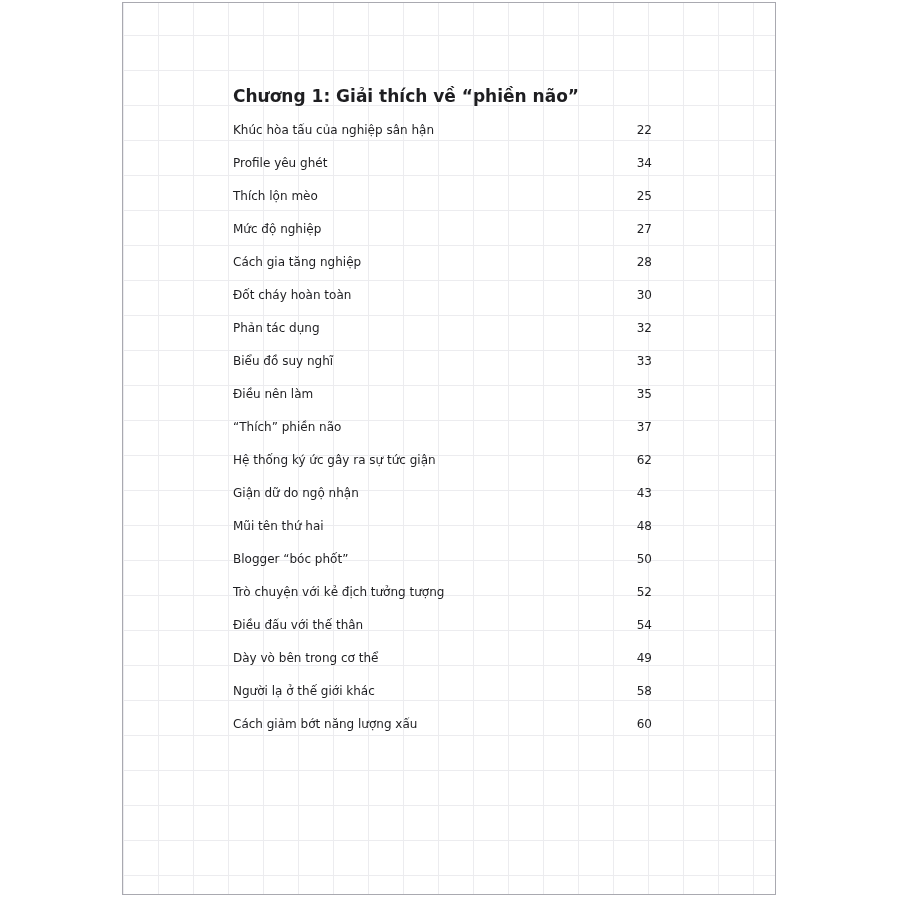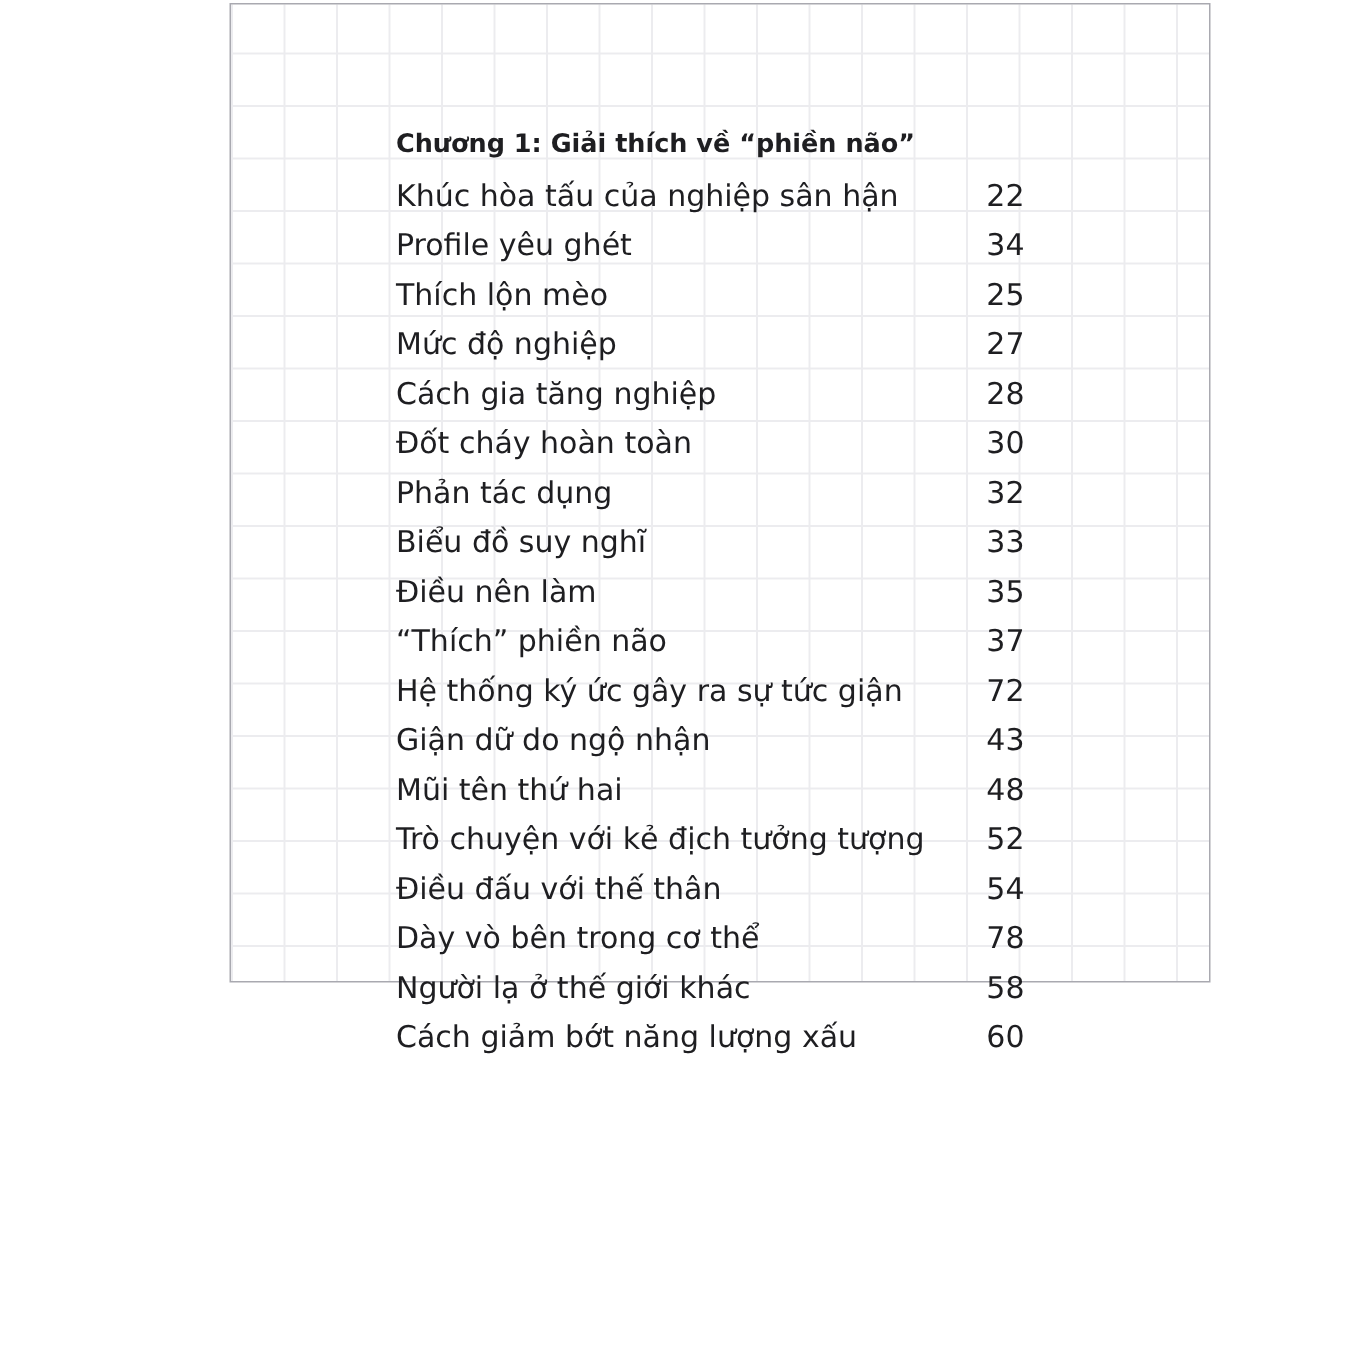--- a/index.html
+++ b/index.html
@@ -13,51 +13,50 @@
     position: relative;
     overflow: hidden;
     font-family: "DejaVu Sans", "Liberation Sans", sans-serif;
   }
   
   .sheet {
     position: absolute;
     left: 122px;
     top: 2px;
     width: 654px;
-    height: 653px;
+    height: 893px;
     box-sizing: border-box;
     border: 1px solid var(--page-border, #a9a9b0);
     background-color: var(--page-bg, #ffffff);
     background-image:
       linear-gradient(to right, var(--grid-line, #ececef) 1px, transparent 1px),
       linear-gradient(to bottom, var(--grid-line, #ececef) 1px, transparent 1px);
     background-size: 35px 35px, 35px 35px;
     background-position: 0 0, 0 32px;
-    margin-left: 31px;
   }
   .toc {
     position: absolute;
     left: 110px;
     top: 77px;
     width: 419px;
     color: var(--text, #1e1e21);
   }
   .toc-title {
     height: 33px;
     line-height: 33px;
     font-size: 17px;
     font-weight: bold;
     white-space: nowrap;
   }
   .toc-row {
     display: flex;
     justify-content: space-between;
     align-items: center;
     height: 33px;
-    font-size: 20px;
+    font-size: 12px;
     white-space: nowrap;
   }
   .toc-label {
     overflow: visible;
   }
   .toc-page {
     font-variant-numeric: tabular-nums;
   }
 </style>
 </head>
@@ -102,41 +101,45 @@
         <div class="toc-row">
     <span class="toc-label">Điều nên làm</span>
     <span class="toc-page">35</span>
   </div>
         <div class="toc-row">
     <span class="toc-label">“Thích” phiền não</span>
     <span class="toc-page">37</span>
   </div>
         <div class="toc-row">
     <span class="toc-label">Hệ thống ký ức gây ra sự tức giận</span>
-    <span class="toc-page">72</span>
+    <span class="toc-page">62</span>
   </div>
         <div class="toc-row">
     <span class="toc-label">Giận dữ do ngộ nhận</span>
     <span class="toc-page">43</span>
   </div>
         <div class="toc-row">
     <span class="toc-label">Mũi tên thứ hai</span>
     <span class="toc-page">48</span>
+  </div>
+        <div class="toc-row">
+    <span class="toc-label">Blogger “bóc phốt”</span>
+    <span class="toc-page">50</span>
   </div>
         <div class="toc-row">
     <span class="toc-label">Trò chuyện với kẻ địch tưởng tượng</span>
     <span class="toc-page">52</span>
   </div>
         <div class="toc-row">
     <span class="toc-label">Điều đấu với thế thân</span>
     <span class="toc-page">54</span>
   </div>
         <div class="toc-row">
     <span class="toc-label">Dày vò bên trong cơ thể</span>
-    <span class="toc-page">78</span>
+    <span class="toc-page">49</span>
   </div>
         <div class="toc-row">
     <span class="toc-label">Người lạ ở thế giới khác</span>
     <span class="toc-page">58</span>
   </div>
         <div class="toc-row">
     <span class="toc-label">Cách giảm bớt năng lượng xấu</span>
     <span class="toc-page">60</span>
   </div>
       </div>

